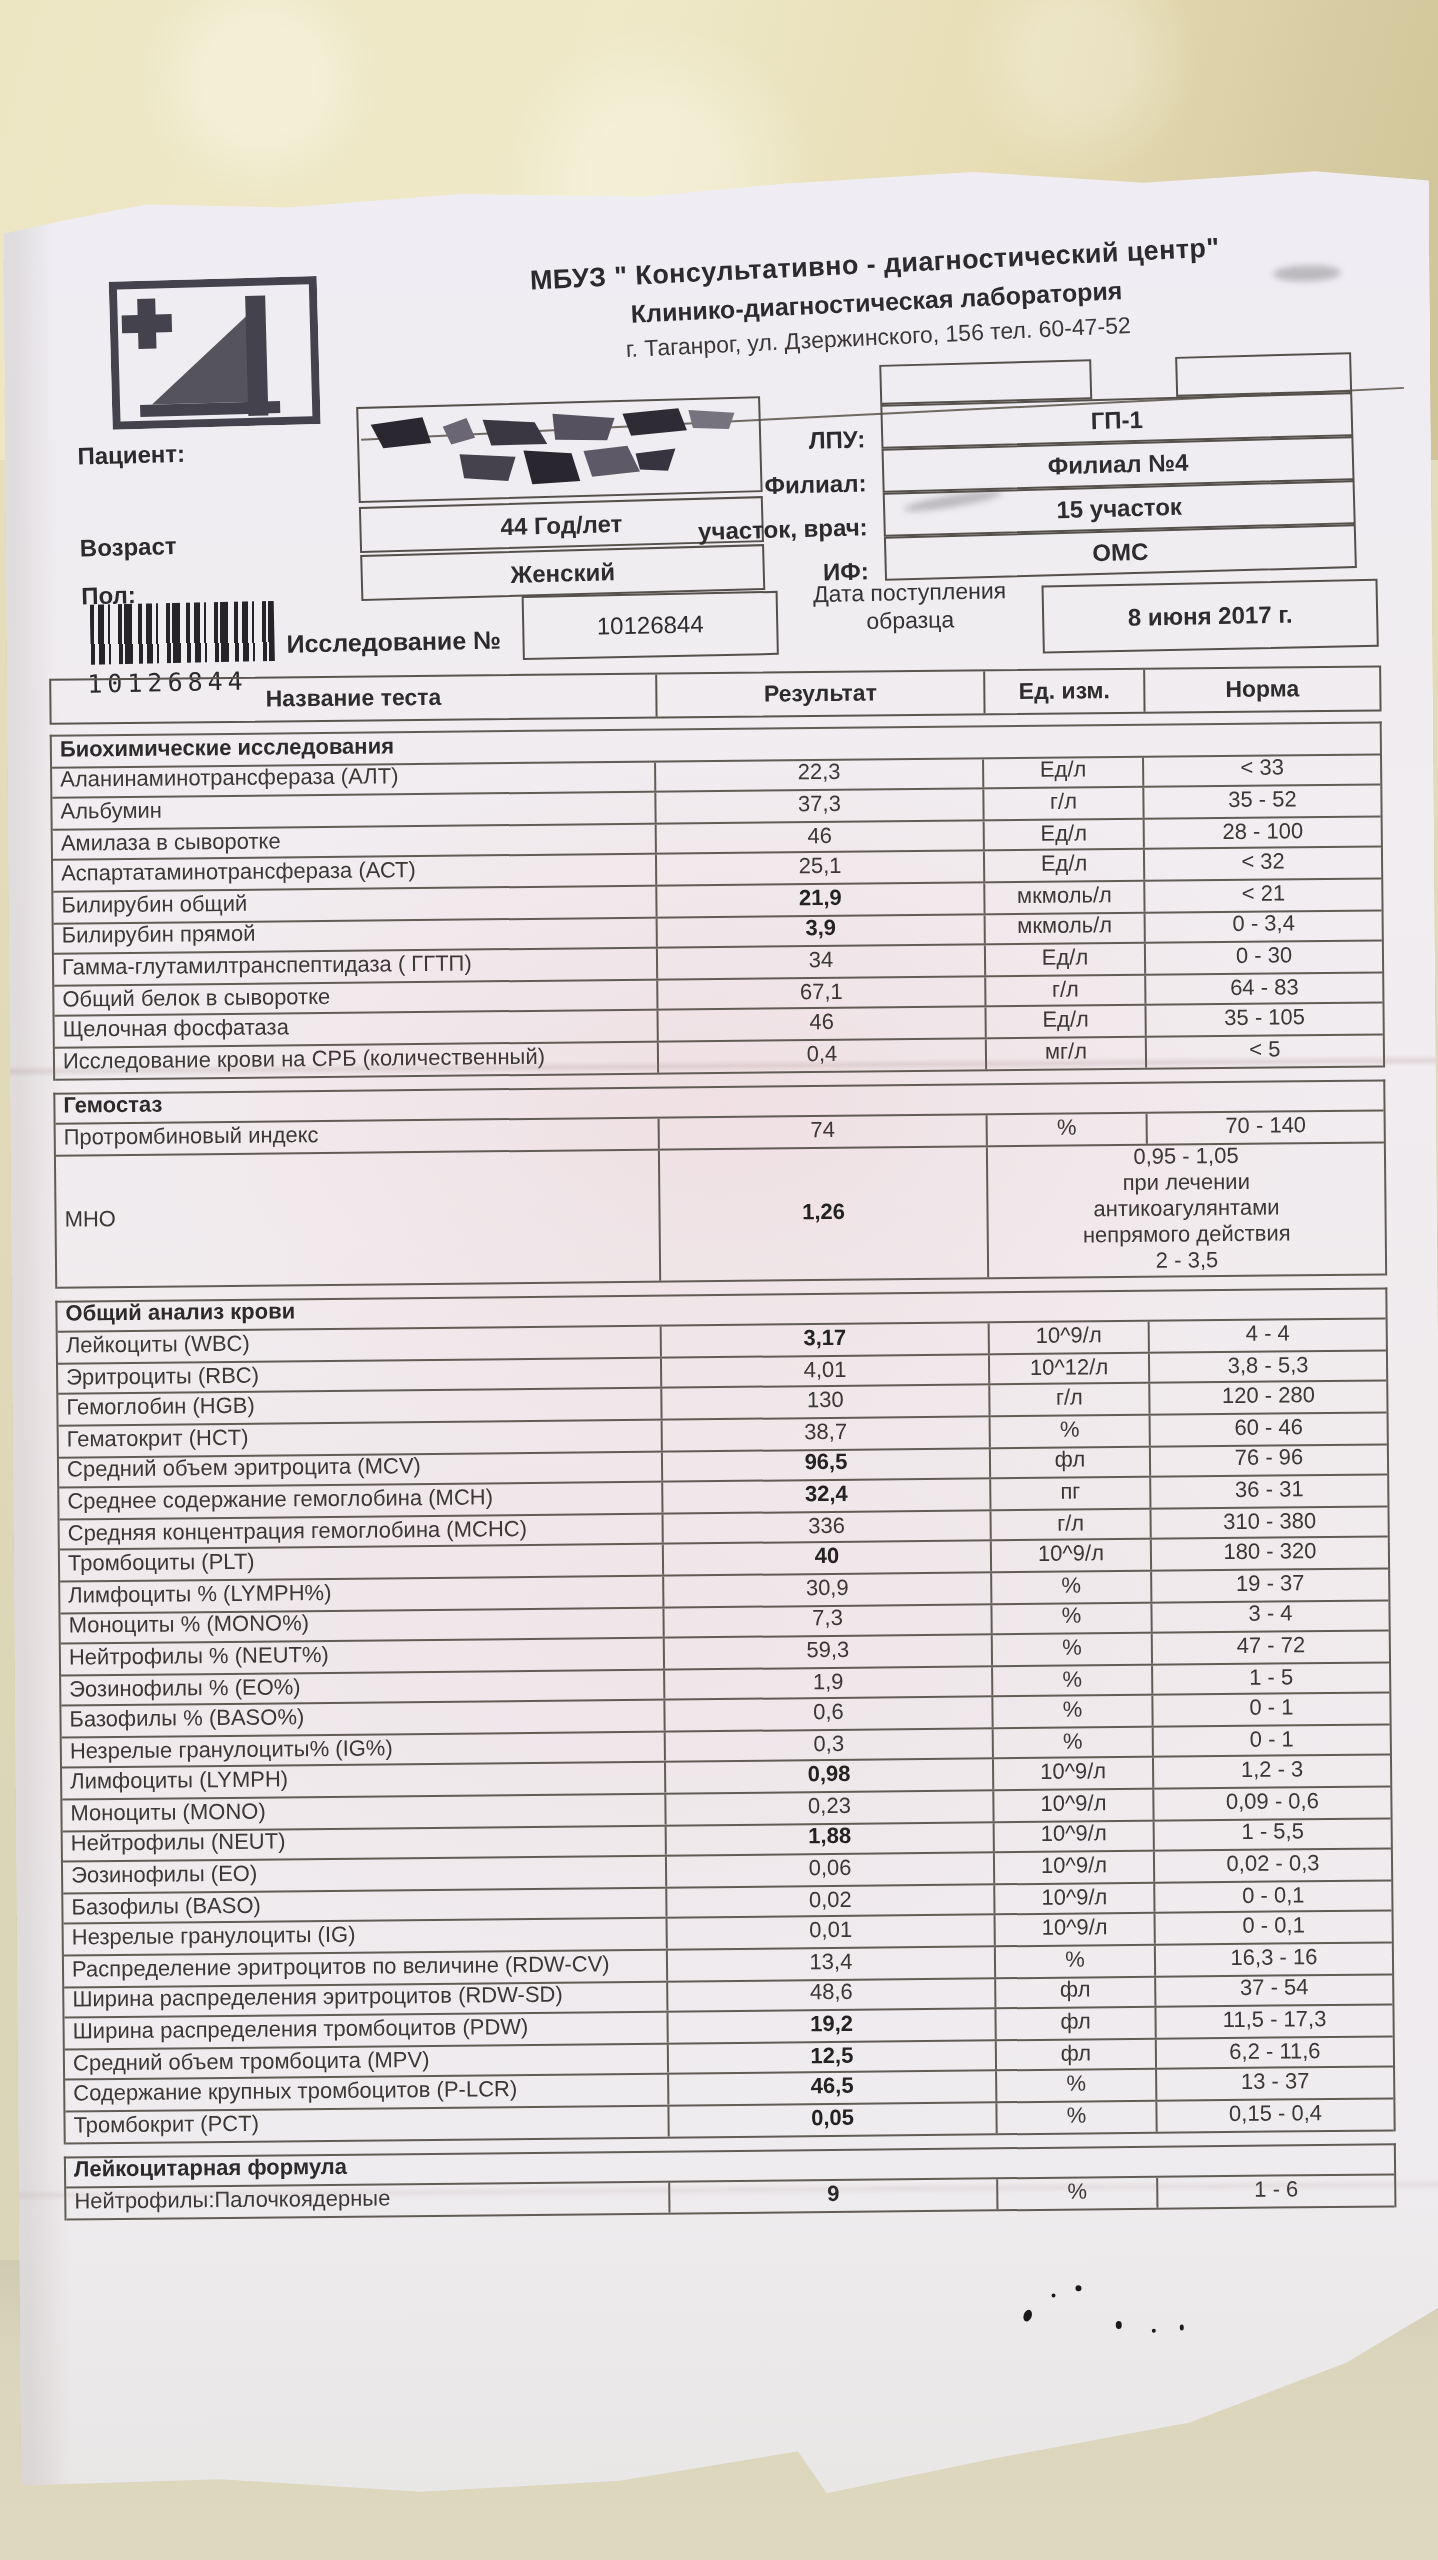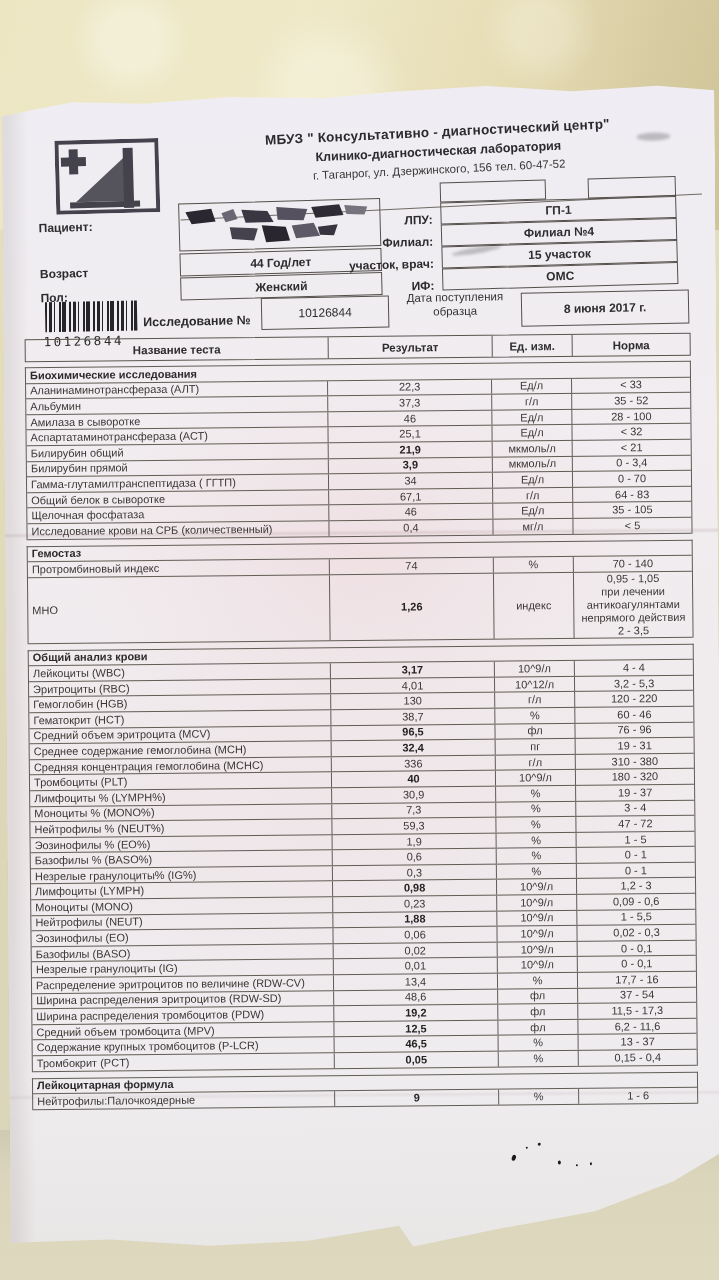--- a/index.html
+++ b/index.html
@@ -201,21 +201,21 @@
           <div class="trow">
             <div class="cell cn">Билирубин прямой</div>
             <div class="cell cr b">3,9</div>
             <div class="cell cu">мкмоль/л</div>
             <div class="cell cm">0 - 3,4</div>
           </div>
           <div class="trow">
             <div class="cell cn">Гамма-глутамилтранспептидаза ( ГГТП)</div>
             <div class="cell cr">34</div>
             <div class="cell cu">Ед/л</div>
-            <div class="cell cm">0 - 70</div>
+            <div class="cell cm">0 - 30</div>
           </div>
           <div class="trow">
             <div class="cell cn">Общий белок в сыворотке</div>
             <div class="cell cr">67,1</div>
             <div class="cell cu">г/л</div>
             <div class="cell cm">64 - 83</div>
           </div>
           <div class="trow">
             <div class="cell cn">Щелочная фосфатаза</div>
             <div class="cell cr">46</div>
@@ -235,21 +235,20 @@
           </div>
           <div class="trow">
             <div class="cell cn">Протромбиновый индекс</div>
             <div class="cell cr">74</div>
             <div class="cell cu">%</div>
             <div class="cell cm">70 - 140</div>
           </div>
           <div class="trow">
             <div class="cell cn">МНО</div>
             <div class="cell cr b">1,26</div>
-            <div class="cell cu">индекс</div>
             <div class="cell cm">0,95 - 1,05
 при лечении
 антикоагулянтами
 непрямого действия
 2 - 3,5</div>
           </div>
         </div>
         <div class="tblock">
           <div class="trow sect">
             <div class="cell cn" style="flex: 1 1 0%; border-right: none;">Общий анализ крови</div>
@@ -257,45 +256,45 @@
           <div class="trow">
             <div class="cell cn">Лейкоциты (WBC)</div>
             <div class="cell cr b">3,17</div>
             <div class="cell cu">10^9/л</div>
             <div class="cell cm">4 - 4</div>
           </div>
           <div class="trow">
             <div class="cell cn">Эритроциты (RBC)</div>
             <div class="cell cr">4,01</div>
             <div class="cell cu">10^12/л</div>
-            <div class="cell cm">3,2 - 5,3</div>
+            <div class="cell cm">3,8 - 5,3</div>
           </div>
           <div class="trow">
             <div class="cell cn">Гемоглобин (HGB)</div>
             <div class="cell cr">130</div>
             <div class="cell cu">г/л</div>
-            <div class="cell cm">120 - 220</div>
+            <div class="cell cm">120 - 280</div>
           </div>
           <div class="trow">
             <div class="cell cn">Гематокрит (HCT)</div>
             <div class="cell cr">38,7</div>
             <div class="cell cu">%</div>
             <div class="cell cm">60 - 46</div>
           </div>
           <div class="trow">
             <div class="cell cn">Средний объем эритроцита (MCV)</div>
             <div class="cell cr b">96,5</div>
             <div class="cell cu">фл</div>
             <div class="cell cm">76 - 96</div>
           </div>
           <div class="trow">
             <div class="cell cn">Среднее содержание гемоглобина (MCH)</div>
             <div class="cell cr b">32,4</div>
             <div class="cell cu">пг</div>
-            <div class="cell cm">19 - 31</div>
+            <div class="cell cm">36 - 31</div>
           </div>
           <div class="trow">
             <div class="cell cn">Средняя концентрация гемоглобина (MCHC)</div>
             <div class="cell cr">336</div>
             <div class="cell cu">г/л</div>
             <div class="cell cm">310 - 380</div>
           </div>
           <div class="trow">
             <div class="cell cn">Тромбоциты (PLT)</div>
             <div class="cell cr b">40</div>
@@ -371,21 +370,21 @@
           <div class="trow">
             <div class="cell cn">Незрелые гранулоциты (IG)</div>
             <div class="cell cr">0,01</div>
             <div class="cell cu">10^9/л</div>
             <div class="cell cm">0 - 0,1</div>
           </div>
           <div class="trow">
             <div class="cell cn">Распределение эритроцитов по величине (RDW-CV)</div>
             <div class="cell cr">13,4</div>
             <div class="cell cu">%</div>
-            <div class="cell cm">17,7 - 16</div>
+            <div class="cell cm">16,3 - 16</div>
           </div>
           <div class="trow">
             <div class="cell cn">Ширина распределения эритроцитов (RDW-SD)</div>
             <div class="cell cr">48,6</div>
             <div class="cell cu">фл</div>
             <div class="cell cm">37 - 54</div>
           </div>
           <div class="trow">
             <div class="cell cn">Ширина распределения тромбоцитов (PDW)</div>
             <div class="cell cr b">19,2</div>

